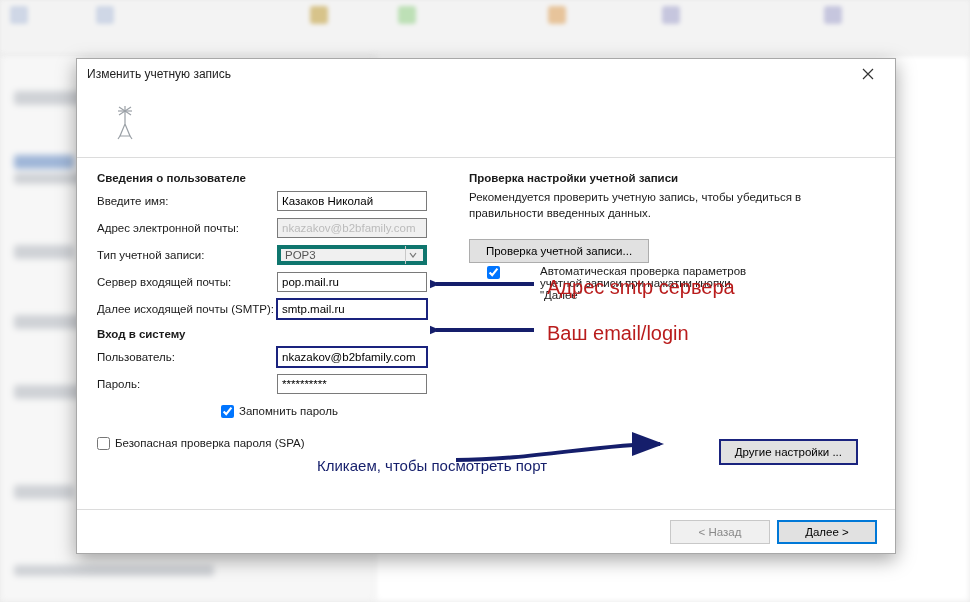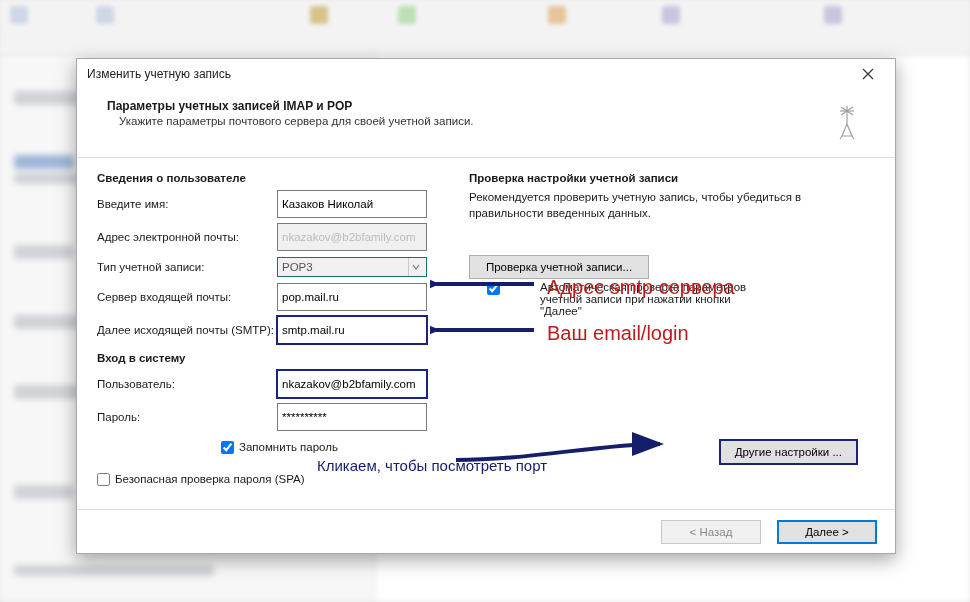--- a/index.html
+++ b/index.html
@@ -31,27 +31,27 @@
   .header-band .h1 { font-size: 12px; font-weight: bold; color: #1a1a1a; }
   .header-band .h2 { font-size: 11.5px; color: #333; margin-top: 2px; padding-left: 12px; }
   .header-band .wizicon { width: 46px; height: 46px; display:flex; align-items:center; justify-content:center; }
 
   .body-area { position: relative; padding: 10px 20px 0 20px; font-size: 11.5px; color: #1a1a1a; height: 358px; }
 
   .section-title { font-weight: bold; margin-top: 4px; margin-bottom: 6px; }
   .row { display:flex; align-items:center; margin-bottom: 5px; min-height: 22px; }
   .row label { width: 180px; }
   .row input[type=text], .row input[type=password] {
-    width: 150px; height: 28px; font-size: 11.5px; padding: 1px 4px;
+    width: 150px; height: 20px; font-size: 11.5px; padding: 1px 4px;
     border: 1px solid #7a7a7a; background:#fff;
   }
   .row input[disabled] { background: #f0f0f0; color:#8a8a8a; }
   .row .select {
     width: 150px; height: 20px; line-height: 18px; padding: 0 4px;
-    border: 1px solid #0f766e; background:#f0f0f0; color:#555;
+    border: 4px solid #0f766e; background:#f0f0f0; color:#555;
     display:flex; align-items:center; justify-content:space-between;
   }
   .select .chev { width:14px; height:18px; border-left:1px solid #c8c8c8; display:flex; align-items:center; justify-content:center; }
 
   .hi-border { outline: 2px solid #1a237e; outline-offset: -1px; border-color: #1a237e !important; }
 
   .left-col  { position:absolute; left: 20px; top: 10px; width: 360px; }
   .right-col { position:absolute; left: 392px; top: 10px; width: 400px; }
 
   .right-col .desc { font-size: 11.5px; line-height: 1.35; margin-bottom: 18px; }
@@ -62,21 +62,21 @@
     padding: 0 14px; font-size: 11.5px; text-align:center;
     background: #e1e1e1; border: 1px solid #adadad; cursor:pointer;
   }
   .btn:disabled { color:#8a8a8a; background:#f0f0f0; border-color:#c8c8c8; cursor:default; }
   .btn-primary-outline { outline: 2px solid #1a237e; outline-offset: -1px; }
   .btn-focus { border: 1px solid #0078d7; box-shadow: 0 0 0 1px #0078d7 inset; }
 
   .bottom-bar {
     position:absolute; left:0; right:0; bottom:0; height: 44px;
     border-top: 1px solid #dcdcdc;
-    display:flex; align-items:center; justify-content:flex-end; gap: 16px;
+    display:flex; align-items:center; justify-content:flex-end; gap: 7px;
     padding: 0 18px;
   }
 
   
   .anno { position:absolute; font-size: 20px; color:#b91c1c; font-weight: 500; pointer-events:none; }
   .arrow { position:absolute; pointer-events:none; }
   .click-caption { position:absolute; left: 240px; bottom: 42px; font-size: 15px; color:#151e6b; pointer-events:none; }
 
 </style>
 </head>
@@ -108,24 +108,20 @@
   <div class="titlebar">
     <span class="title">Изменить учетную запись</span>
     <div class="close">
       <svg viewBox="0 0 12 12">
           <path d="M1 1 L11 11 M11 1 L1 11" stroke="#333" stroke-width="1.2"></path>
         </svg>
     </div>
   </div>
 
   <div class="header-band">
-    <div class="ht">
-      <div class="h1">Параметры учетных записей IMAP и POP</div>
-      <div class="h2">Укажите параметры почтового сервера для своей учетной записи.</div>
-    </div>
     <div class="wizicon">
       <svg width="40" height="40" viewBox="0 0 40 40">
         <g stroke="#9aa0a6" stroke-width="1.2" fill="none">
           <line x1="15" y1="4" x2="15" y2="14"></line>
           <line x1="8" y1="9" x2="22" y2="9"></line>
           <line x1="9" y1="5" x2="21" y2="13"></line>
           <line x1="21" y1="5" x2="9" y2="13"></line>
           <path d="M15 14 L15 22 L10 34 L20 34 L15 22"></path>
           <path d="M10 34 L8 37 M20 34 L22 37"></path>
         </g>
@@ -187,21 +183,21 @@
       <div class="row" style="margin-top: 10px;">
         <input type="checkbox" style="margin-right: 5px;">
         <span>Безопасная проверка пароля (SPA)</span>
       </div>
     </div>
 
     <div class="right-col">
       <div class="section-title">Проверка настройки учетной записи</div>
       <div class="desc">Рекомендуется проверить учетную запись, чтобы убедиться в правильности введенных данных.</div>
 
-      <button class="btn" style="min-width: 180px; margin-top: 16px;">Проверка учетной записи...</button>
+      <button class="btn" style="min-width: 180px;">Проверка учетной записи...</button>
 
       <div class="check-row" style="margin: 2px 0 0 18px; max-width: 260px; gap: 40px;">
         <input type="checkbox" checked="" style="">
         <span>Автоматическая проверка параметров учетной записи при нажатии кнопки "Далее"</span>
       </div>
 
       <div style="position:absolute; right: 12px; top: 272px;">
         <button class="btn btn-primary-outline" style="min-width: 130px;">Другие настройки ...</button>
       </div>
     </div>

